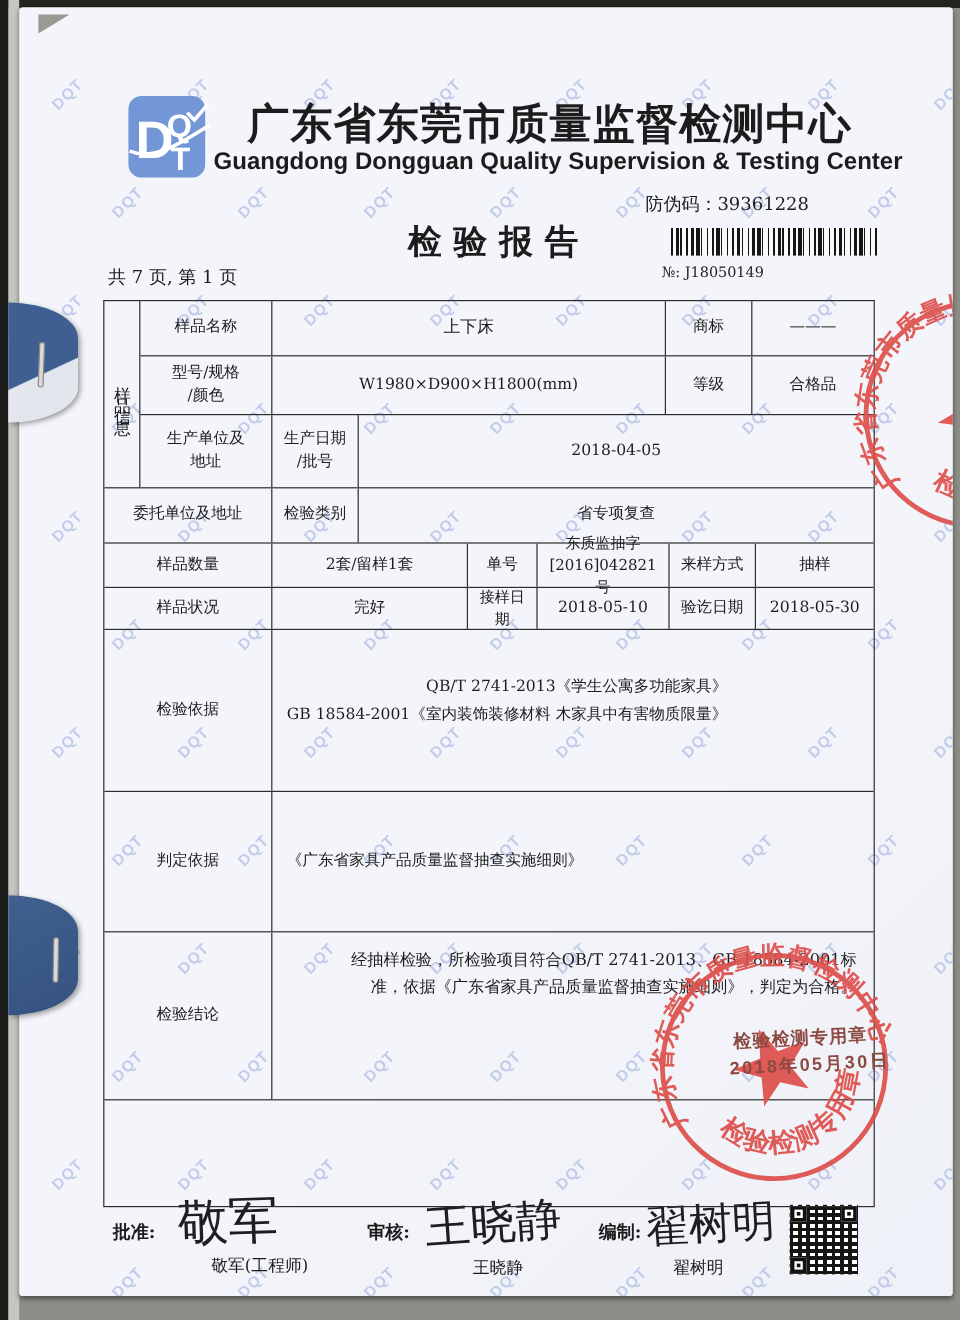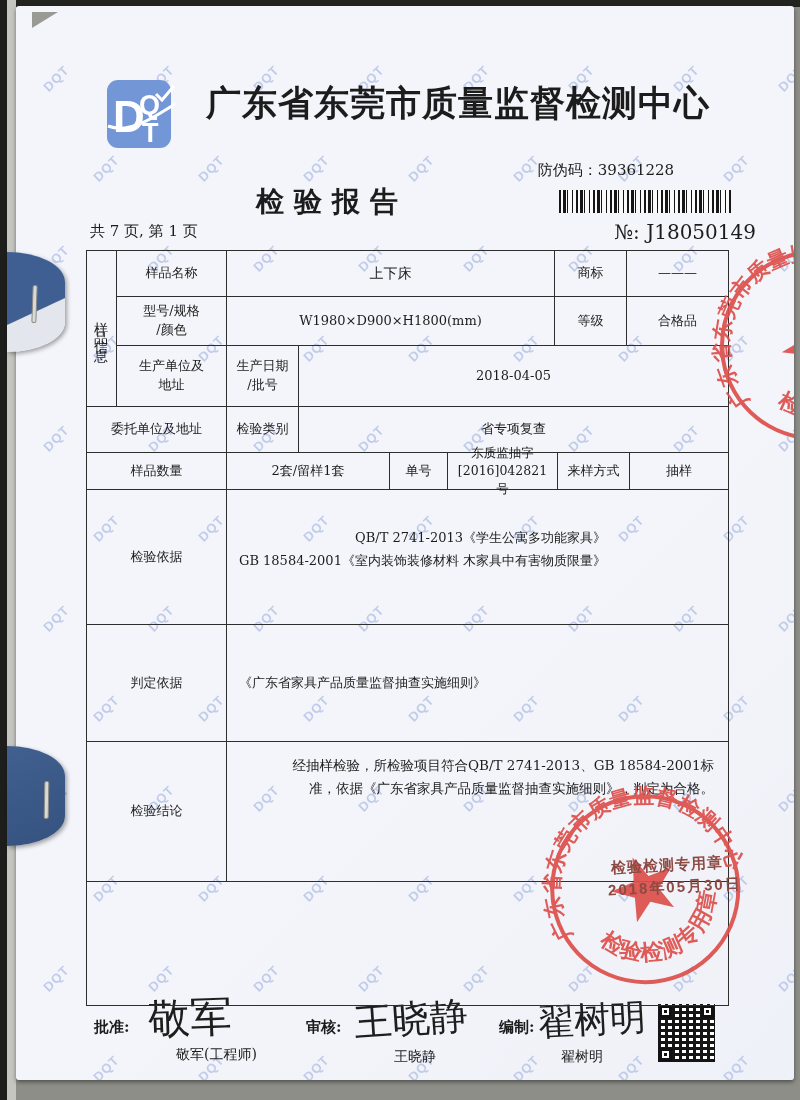--- a/index.html
+++ b/index.html
@@ -24,24 +24,24 @@
   
   .logo{position:absolute;left:90px;top:70px;width:70px;height:78px;}
   .org-zh{position:absolute;left:162px;top:74px;width:560px;text-align:center;
           font-size:35px;font-weight:bold;letter-spacing:1px;white-space:nowrap;}
   .org-en{position:absolute;left:162px;top:118px;width:560px;text-align:center;
           font-size:20px;font-weight:bold;white-space:nowrap;}
   .antifake{position:absolute;left:440px;top:155px;width:300px;text-align:center;font-size:15px;}
   .barcode{position:absolute;left:543px;top:184px;width:172px;height:23px;
      background:repeating-linear-gradient(90deg,#161616 0 2px,#fafafa 2px 4px,#161616 4px 7px,
       #fafafa 7px 8px,#161616 8px 9px,#fafafa 9px 13px,#161616 13px 14px,#fafafa 14px 17px);}
-  .rpt-title{position:absolute;left:240px;top:177px;width:320px;text-align:left;
+  .rpt-title{position:absolute;left:240px;top:177px;width:320px;text-align:center;
              font-size:28px;font-weight:bold;letter-spacing:10px;}
   .page-info{position:absolute;left:74px;top:216px;font-size:15px;}
-  .report-no{position:absolute;left:440px;top:214px;width:300px;text-align:right;font-size:20px;}
+  .report-no{position:absolute;left:428px;top:214px;width:300px;text-align:center;font-size:12px;}
 
   
   .tbl{position:absolute;left:70px;top:244px;width:643px;height:756px;
        border:1px solid #2e2e2e;box-sizing:border-box;font-size:13px;z-index:2;}
   .trow{display:flex;border-bottom:1px solid #2e2e2e;box-sizing:border-box;}
   .trow.last{border-bottom:none;}
   .cell{border-right:1px solid #2e2e2e;box-sizing:border-box;display:flex;
         align-items:center;justify-content:center;text-align:center;padding:2px 4px;line-height:1.45;}
   .cell.end{border-right:none;}
   .pre{white-space:pre-line;}
@@ -198,20 +198,21 @@
       <svg width="70" height="78" viewBox="0 0 70 78">
         <rect x="1" y="4" width="64" height="68" rx="11" style="fill:var(--logo-blue,#7396d6)"></rect>
         <text x="7" y="56" font-size="44" font-weight="bold" fill="#ffffff" font-family="Liberation Sans,sans-serif">D</text>
         <text x="33" y="38" font-size="27" font-weight="bold" fill="#ffffff" font-family="Liberation Sans,sans-serif">Q</text>
         <text x="36" y="66" font-size="27" font-weight="bold" fill="#ffffff" font-family="Liberation Sans,sans-serif">T</text>
         <path d="M2 50 C 22 58, 44 44, 69 28" stroke="#ffffff" stroke-width="3" fill="none"></path>
         <path d="M50 18 l6 6 l12 -14" stroke="#ffffff" stroke-width="3" fill="none"></path>
       </svg>
     </div>
     <div class="org-zh">广东省东莞市质量监督检测中心</div>
+    <div class="org-en">Guangdong Dongguan Quality Supervision &amp; Testing Center</div>
     <div class="antifake serif">防伪码：39361228</div>
     <div class="barcode"></div>
     <div class="rpt-title serif">检验报告</div>
     <div class="page-info serif">共 7 页, 第 1 页</div>
     <div class="report-no serif">№: J18050149</div>
 
     <div class="tbl serif">
       <div class="group">
         <div class="gcell">样品信息</div>
         <div class="gcol">
@@ -243,20 +244,28 @@
         <div class="cell end" style="flex:1">省专项复查</div>
       </div>
       <div class="trow" style="height:37px">
         <div class="cell" style="width:140px">样品数量</div>
         <div class="cell" style="width:163px">2套/留样1套</div>
         <div class="cell" style="width:58px">单号</div>
         <div class="cell" style="width:110px;font-size:12.5px">东质监抽字[2016]042821号</div>
         <div class="cell" style="width:72px">来样方式</div>
         <div class="cell end" style="flex:1">抽样</div>
       </div>
+      <div class="trow" style="height:35px">
+        <div class="cell" style="width:140px">样品状况</div>
+        <div class="cell" style="width:163px">完好</div>
+        <div class="cell" style="width:58px;font-size:12.5px">接样日期</div>
+        <div class="cell" style="width:110px">2018-05-10</div>
+        <div class="cell" style="width:72px">验讫日期</div>
+        <div class="cell end" style="flex:1">2018-05-30</div>
+      </div>
       <div class="trow" style="height:135px">
         <div class="cell" style="width:140px">检验依据</div>
         <div class="cell end pre leftal topal" style="flex:1;padding:36px 12px 0;line-height:1.8">QB/T 2741-2013《学生公寓多功能家具》
 GB 18584-2001《室内装饰装修材料  木家具中有害物质限量》</div>
       </div>
       <div class="trow" style="height:117px">
         <div class="cell" style="width:140px">判定依据</div>
         <div class="cell end leftal" style="flex:1;padding-left:12px">《广东省家具产品质量监督抽查实施细则》</div>
       </div>
       <div class="trow" style="height:140px">

